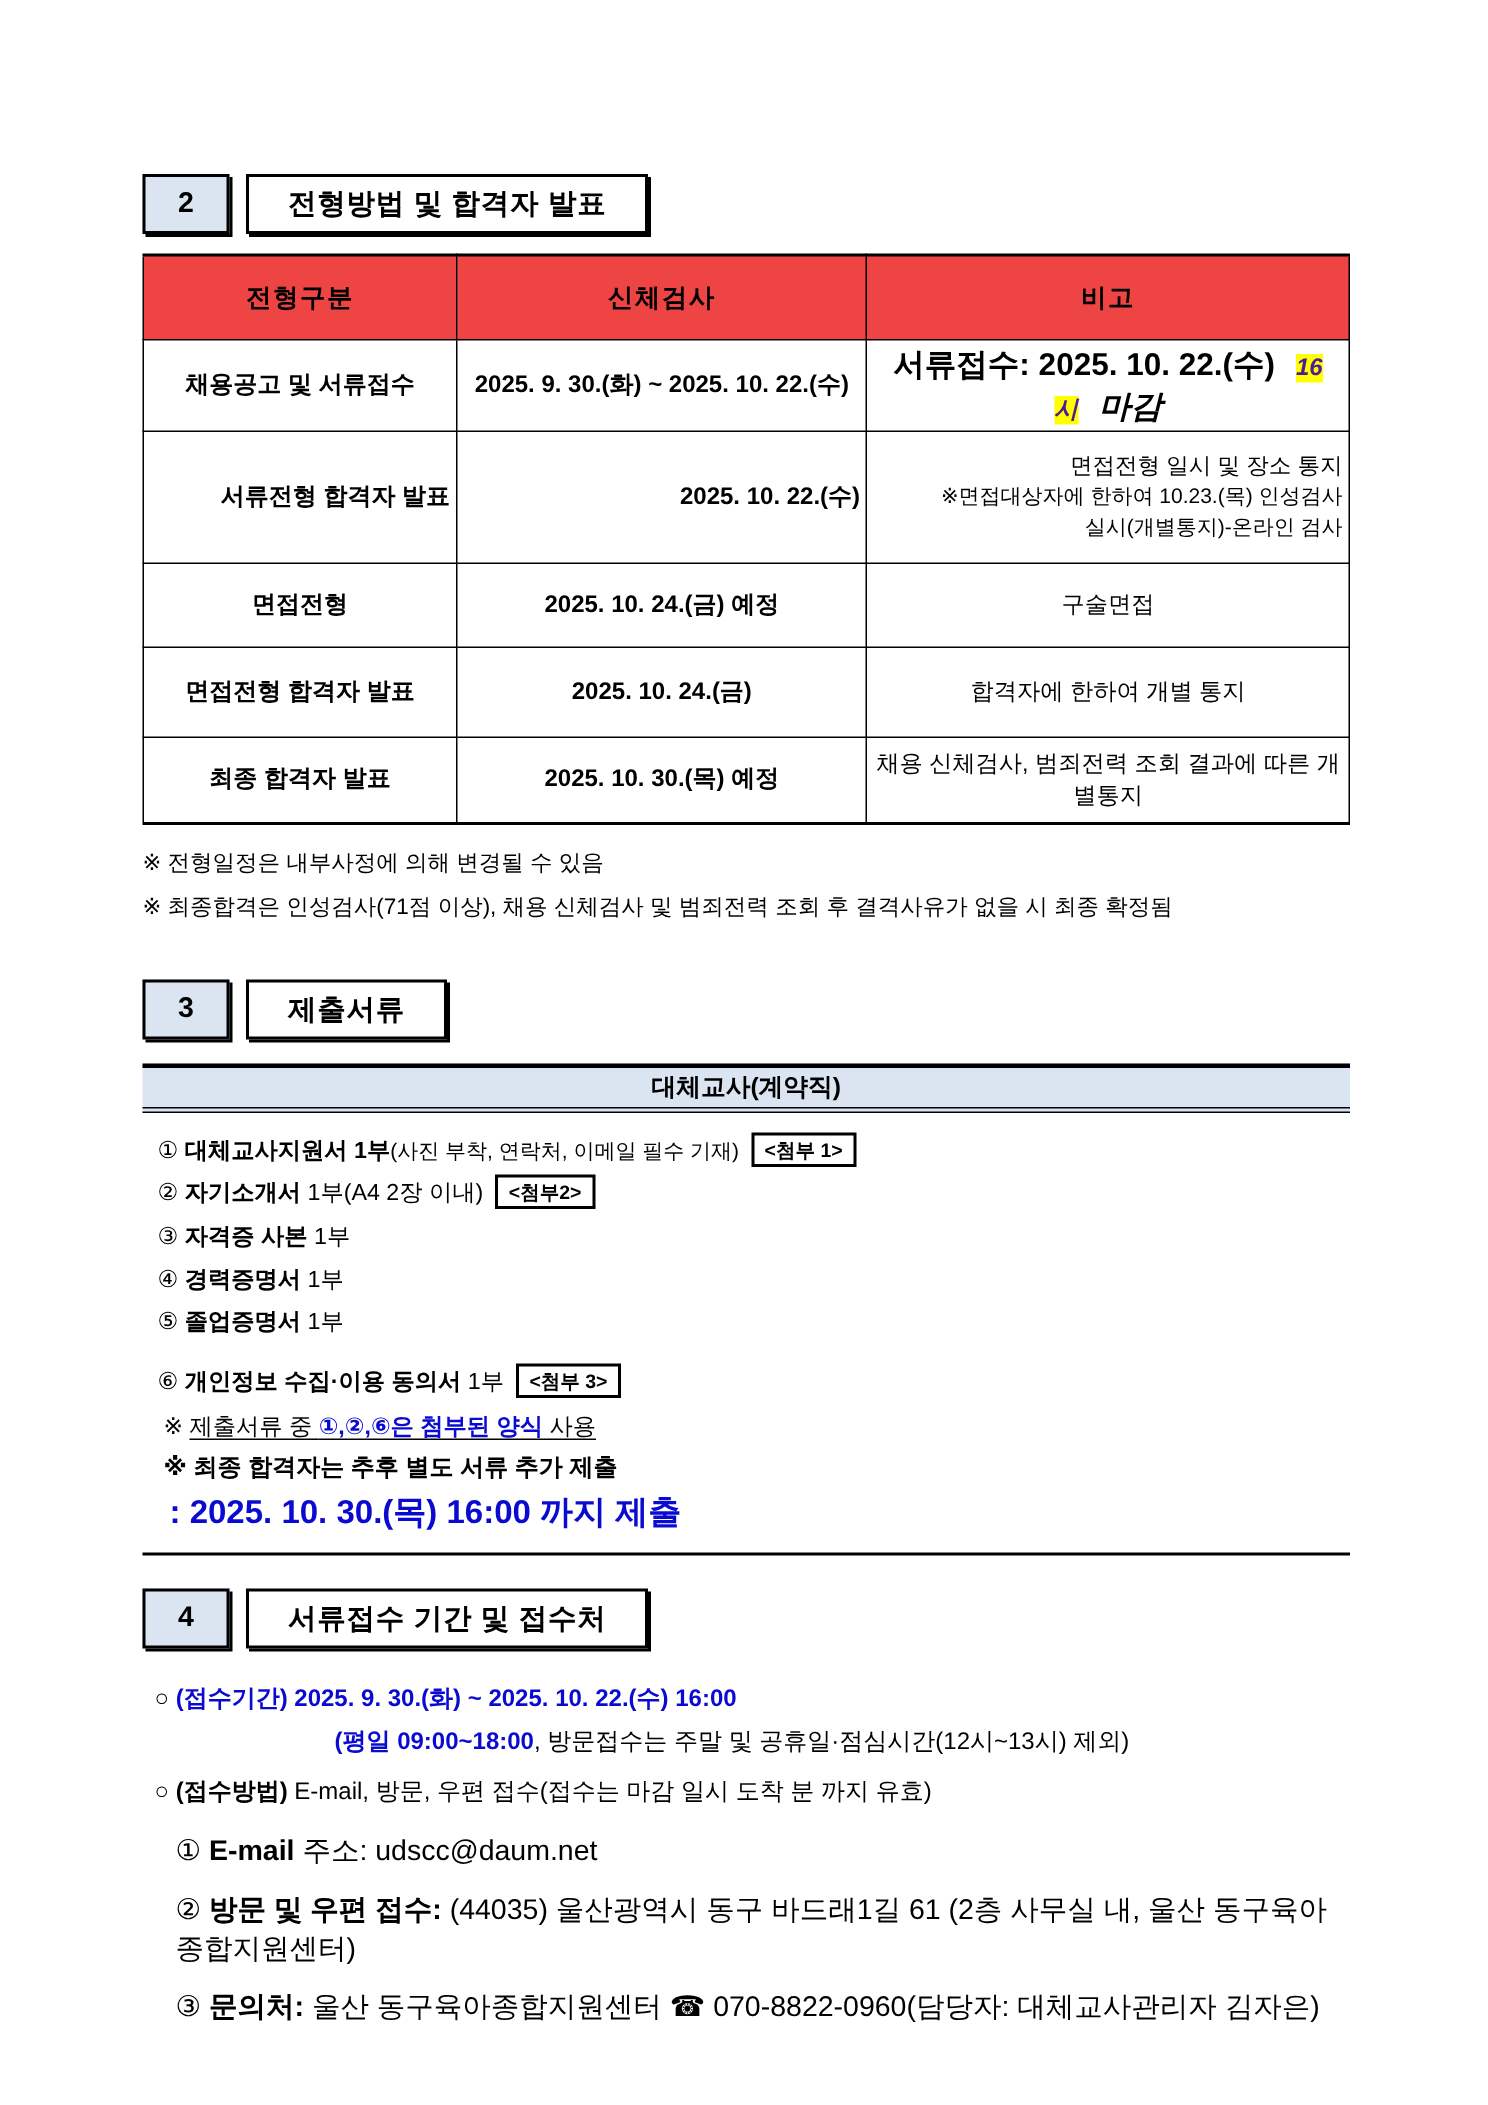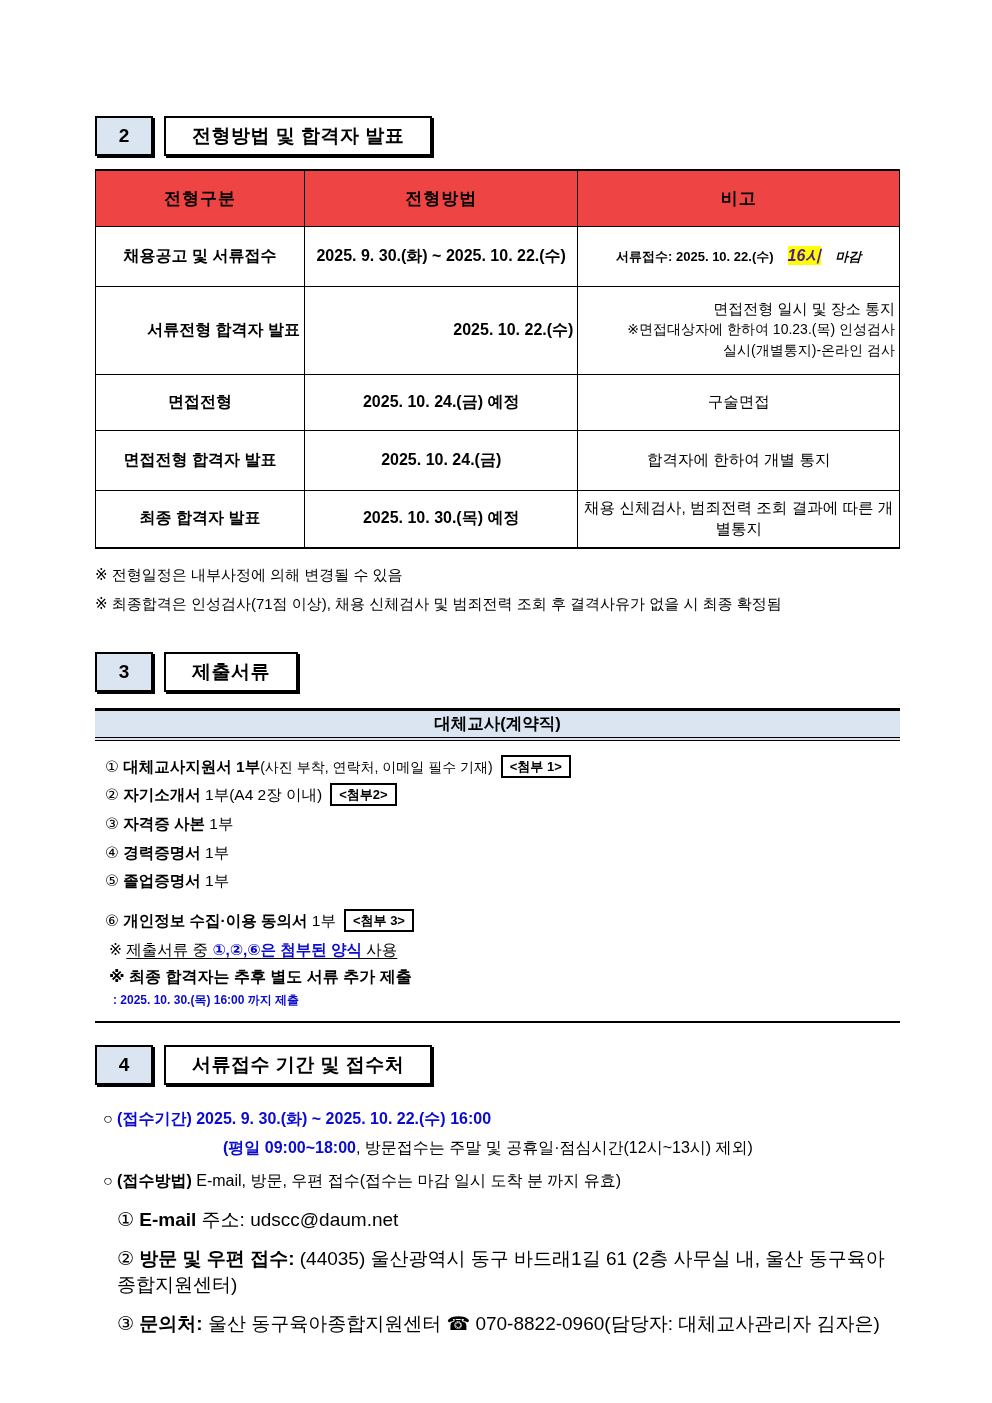--- a/index.html
+++ b/index.html
@@ -42,21 +42,21 @@
   }
   col.c1 { width:26%; } col.c2 { width:34%; } col.c3 { width:40%; }
   td.cat { font-weight:bold; font-size:16px; }
   td.sch { font-weight:bold; font-size:16px; }
   td.rem { font-size:15.5px; }
   tr.r0 td { height:60px; }
   tr.r1 td { height:88px;text-align:right; }
   tr.r2 td { height:56px; }
   tr.r3 td { height:60px; }
   tr.r4 td { height:58px; }
-  .rem-bold { font-weight:bold; font-size:13px; }
+  .rem-bold { font-weight:bold; font-size:21px; }
   .hl {
     background:#ffff00; color:#4c1d95; font-style:italic; font-weight:bold;
     padding:1px 0; margin:0 14px; font-size:16px;
   }
   .due-suffix { font-style:italic; font-weight:bold; }
   .rem-line1 { font-size:15px; }
   .rem-small { font-size:14px; line-height:1.5; }
 
   .tbl-notes { margin-top:11px; font-size:15px; line-height:1.95; }
 
@@ -75,21 +75,21 @@
     display:inline-block; border:2px solid #000; padding:0 7px;
     font-size:13px; font-weight:bold; margin-left:8px; line-height:19px;
     vertical-align:1px; background:#fff;
   }
   .doc-item.gap-top { margin-top:11px; }
   .sub-note1 { margin-top:4px; padding-left:14px; font-size:15.5px; }
   .sub-note1 .ul-wrap { text-decoration:underline; text-underline-offset:3px; }
   .blue-bold { color:#0a0ad0; font-weight:bold; }
   .sub-note2 { margin-top:6px; padding-left:14px; font-size:16px; font-weight:bold; }
   .detail { padding-left:30px; font-size:15.5px; line-height:1.62; margin-top:3px; }
-  .deadline { padding-left:18px; margin-top:4px; font-size:12px; font-weight:bold; color:#0a0ad0; }
+  .deadline { padding-left:18px; margin-top:4px; font-size:22px; font-weight:bold; color:#0a0ad0; }
   .thick-rule { border-top:2.5px solid #000; margin-top:12px; }
 
   
   .sec4 { margin-top:22px; }
   .s4-lines { margin-top:20px; font-size:16px; }
   .s4-line { line-height:1.7; margin-top:6px; padding-left:8px; }
   .s4-indent { padding-left:128px; margin-top:2px; }
   .s4-sub { padding-left:22px; margin-top:13px; font-size:19px; }
   .bold { font-weight:bold; }
 </style>
@@ -105,21 +105,21 @@
 
   <table class="sel">
     <colgroup>
         <col class="c1">
         <col class="c2">
         <col class="c3">
       </colgroup>
     <thead>
       <tr>
         <th>전형구분</th>
-        <th>전형방법</th>
+        <th>신체검사</th>
         <th>비고</th>
       </tr>
     </thead>
     <tbody>
       <tr class="r0">
         <td class="cat">채용공고 및 서류접수</td>
         <td class="sch">2025. 9. 30.(화) ~ 2025. 10. 22.(수)</td>
         <td class="rem"><span class="rem-bold">서류접수: 2025. 10. 22.(수)</span><span class="hl">16시</span><span class="rem-bold due-suffix">마감</span></td>
       </tr>
       <tr class="r1">

